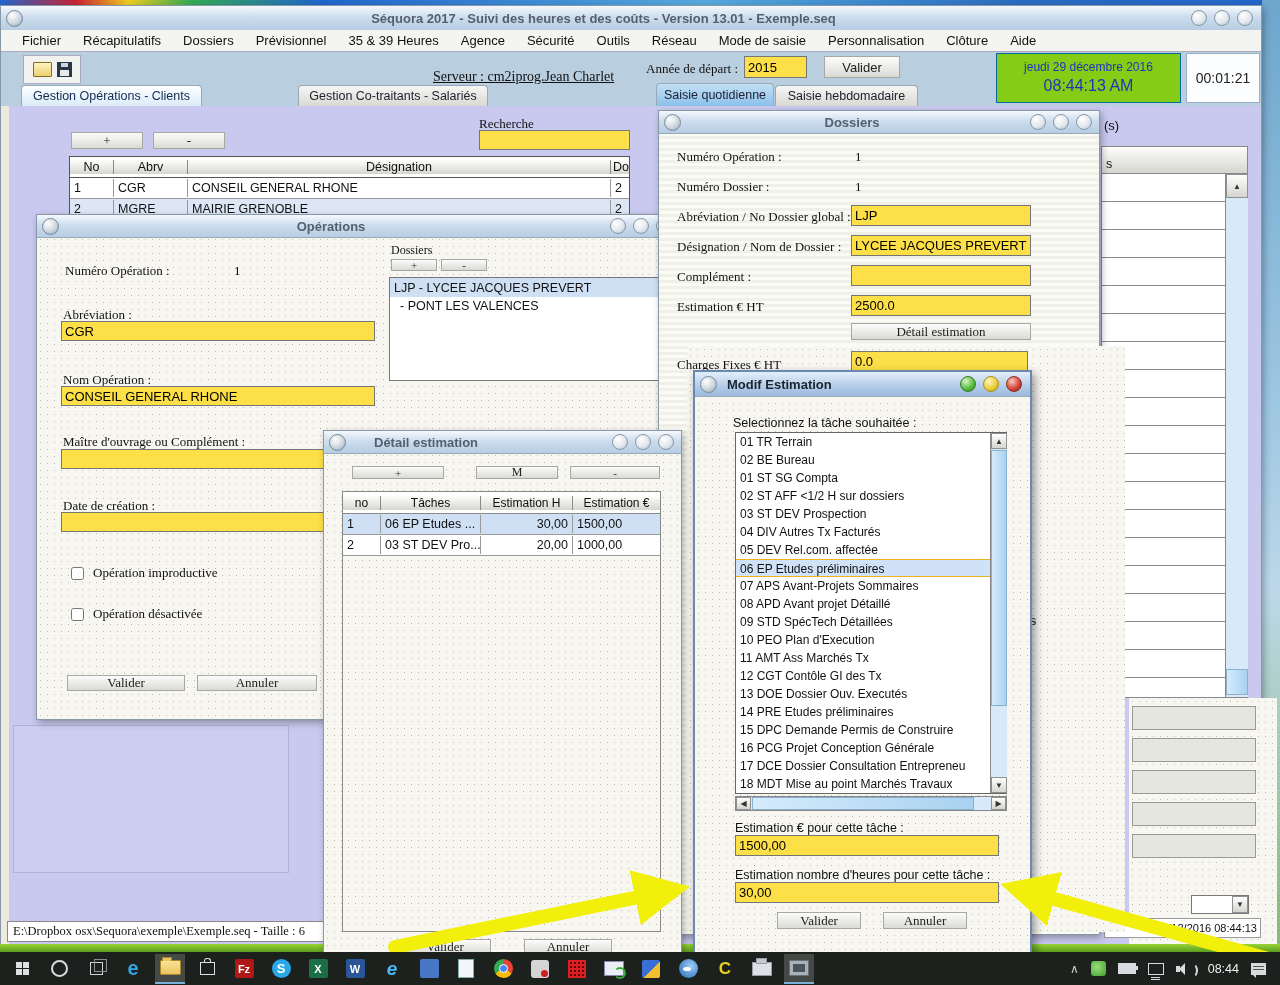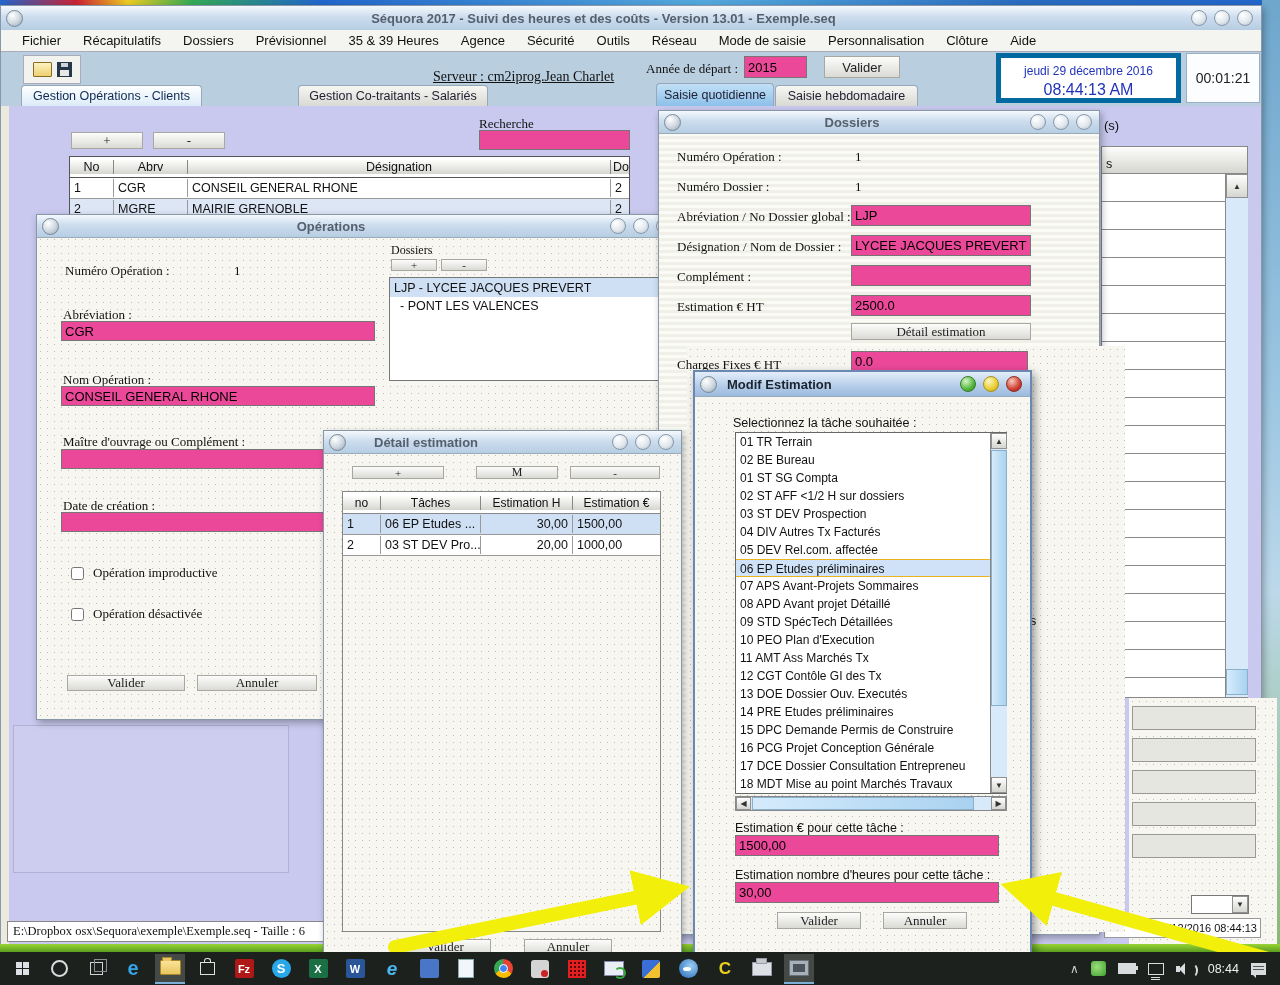--- a/index.html
+++ b/index.html
@@ -12,21 +12,21 @@
   .win{position:absolute;border:1px solid #8898a8;box-shadow:2px 3px 7px rgba(0,0,0,.3);}
   .wtitle{height:22px;background:linear-gradient(#f5f9fd,#cdddee 45%,#b6cde2);border-bottom:1px solid #9ab;display:flex;align-items:center;}
   .wtitle .t{flex:1;text-align:center;font-weight:bold;font-size:13px;color:#55606e;}
   .wicon{width:15px;height:15px;border-radius:50%;background:radial-gradient(circle at 35% 30%,#fff,#cdd6de 55%,#8fa3b5);border:1px solid #788a9a;margin-left:5px;flex:none;}
   .circ{width:14px;height:14px;border-radius:50%;background:radial-gradient(circle at 35% 30%,#ffffff,#e2e8ee 55%,#aebdca);border:1px solid #8898a8;margin-left:7px;flex:none;}
   .circ.g{background:radial-gradient(circle at 35% 30%,#d8f5c8,#52b83a 60%,#2f8a1e);border-color:#3a7a2a;}
   .circ.y{background:radial-gradient(circle at 35% 30%,#fdf6c0,#e8cc30 60%,#b89a10);border-color:#a89020;}
   .circ.r{background:radial-gradient(circle at 35% 30%,#f8c8c0,#d04030 60%,#9a2015);border-color:#902a20;}
   .lbl{position:absolute;font-family:"Liberation Serif",serif;font-size:13px;white-space:nowrap;color:#111;}
   .slbl{position:absolute;font-size:12.5px;white-space:nowrap;color:#111;}
-  .inp{position:absolute;background:#ec4899;border:1px solid #767676;box-sizing:border-box;font:13px "Liberation Sans",sans-serif;padding:1px 3px;}
+  .inp{position:absolute;background:#fde047;border:1px solid #767676;box-sizing:border-box;font:13px "Liberation Sans",sans-serif;padding:1px 3px;}
   .btn3d{position:absolute;background:linear-gradient(#fcfcfb,#dadad5);border:1px solid #a8a8a0;box-sizing:border-box;
          display:flex;align-items:center;justify-content:center;font-family:"Liberation Serif",serif;font-size:13px;color:#222;}
   .tab{position:absolute;height:21px;border:1px solid #98a8b8;border-bottom:none;border-radius:4px 4px 0 0;
        background:linear-gradient(#f6f6f3,#d9d9d4);display:flex;align-items:center;justify-content:center;font-size:12.5px;color:#223;box-sizing:border-box;}
   .tab.act{background:linear-gradient(#feffff,#dcebf8);color:#102a52;}
   .tab.actblue{background:linear-gradient(#c2e0f6,#8cc0ea);}
   .thead{background:linear-gradient(#fdfdfc,#d6d6d0);border-right:1px solid #888;box-sizing:border-box;
          display:flex;align-items:center;justify-content:center;font-size:12.5px;}
   .cell{border-right:1px solid #999;box-sizing:border-box;padding:2px 4px;font-size:12.5px;overflow:hidden;white-space:nowrap;}
   .row{display:flex;border-bottom:1px solid #999;align-items:center;}
@@ -120,21 +120,21 @@
     <div class="abs" style="left:22px;top:3px;width:56px;height:27px;background:#f2f2ee;border:1px solid #aab;display:flex;align-items:center;justify-content:center;">
       <span class="icopen"></span>
       <span class="icsave"></span>
     </div>
     <div class="lbl" style="left:432px;top:17px;font-size:14px;text-decoration:underline;">Serveur : cm2iprog.Jean Charlet</div>
     <div class="lbl" style="left:645px;top:9px;">Année de départ :</div>
     <input class="inp" style="left: 743px; top: 4px; width: 63px; height: 22px;" value="2015">
     <div class="btn3d" style="left:823px;top:4px;width:76px;height:22px;font-family:'Liberation Sans',sans-serif;">Valider</div>
   </div>
 
-  <div class="abs" style="left:995px;top:47px;width:185px;height:50px;background:#ffffff;border:5px solid #0369a1;box-sizing:border-box;text-align:center;color:#2233bb;">
+  <div class="abs" style="left:995px;top:47px;width:185px;height:50px;background:#84cc16;border:1px solid #0369a1;box-sizing:border-box;text-align:center;color:#2233bb;">
     <div style="font-size:12px;margin-top:6px;">jeudi 29 décembre 2016</div>
     <div style="font-size:16px;margin-top:3px;">08:44:13 AM</div>
   </div>
   <div class="abs" style="left:1185px;top:47px;width:74px;height:50px;background:#fbfdff;border:1px solid #9ab0c4;box-sizing:border-box;display:flex;align-items:center;justify-content:center;">
     <span style="font-size:14px;color:#222;">00:01:21</span>
   </div>
 
   <div class="tab act" style="left:20px;top:79px;width:181px;">
     <span>Gestion Opérations - Clients</span>
     </div>

